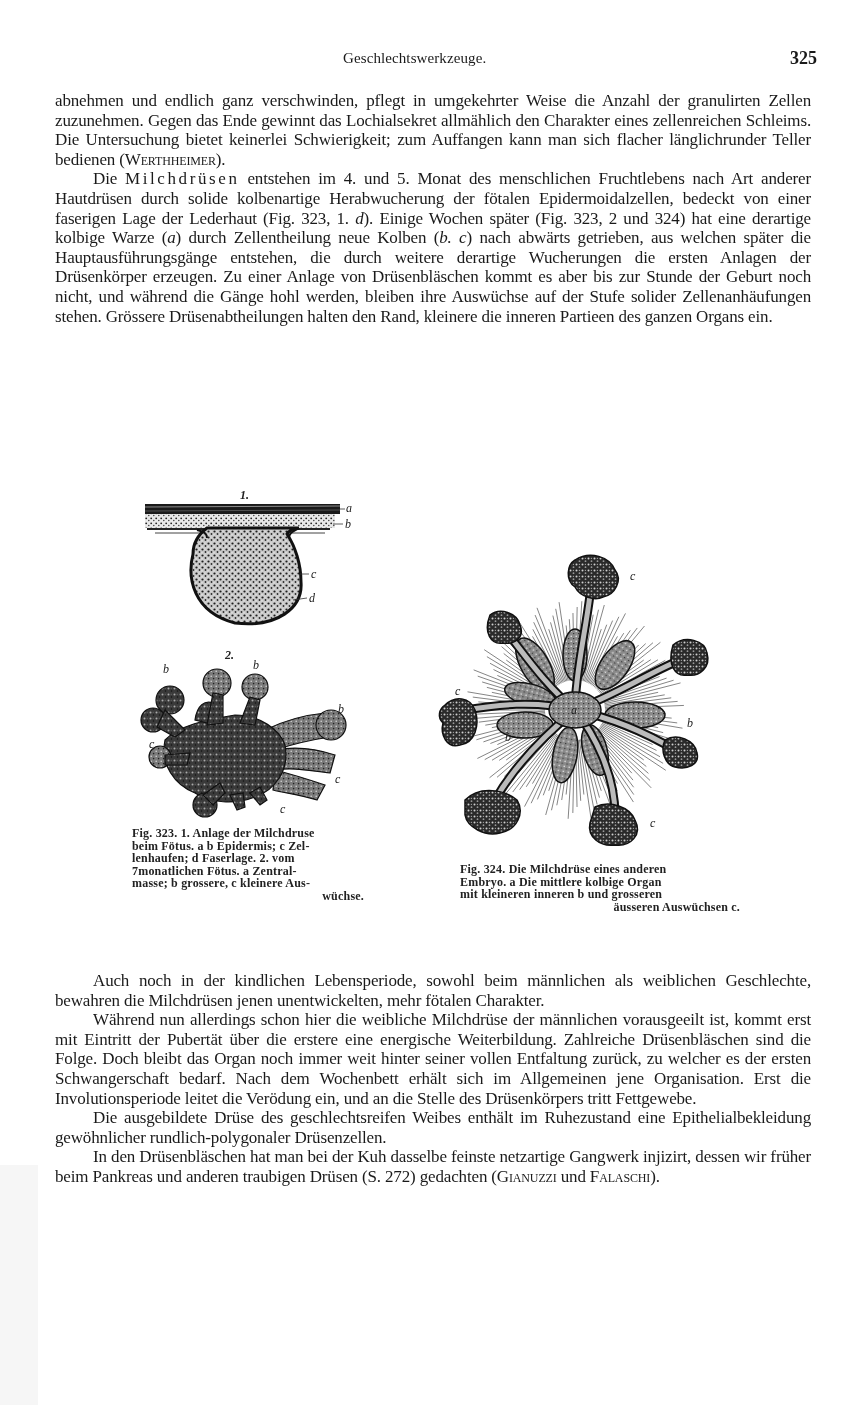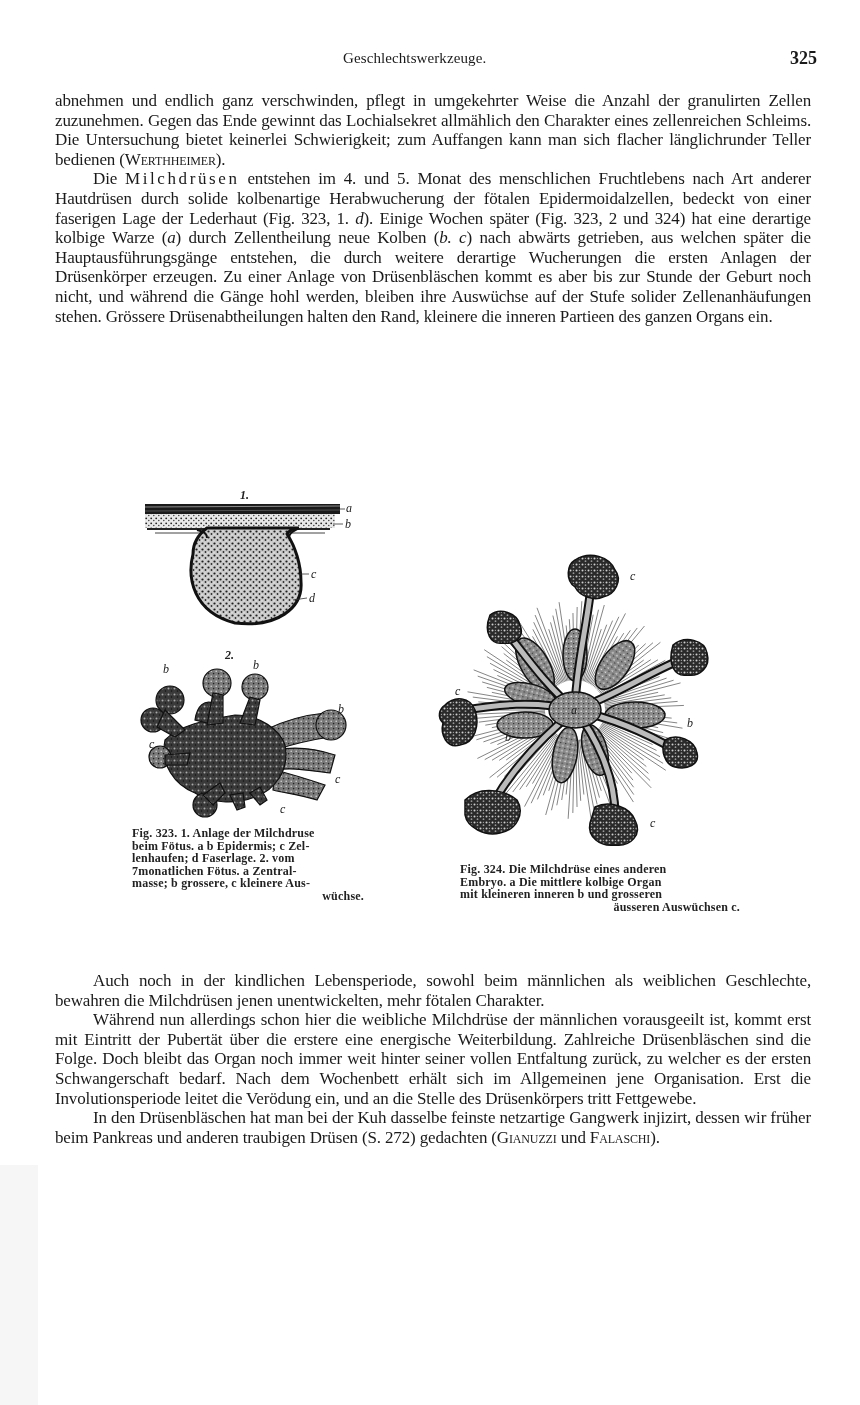--- a/index.html
+++ b/index.html
@@ -375,14 +375,15 @@
 <div class="caption" style="left:416px; top:863px; width:280px;margin-left:44px;">
   <span>Fig. 324.  Die Milchdrüse eines anderen</span><br>
   <span>Embryo.  a Die mittlere kolbige Organ</span><br>
   <span>mit kleineren inneren b und grosseren</span>
   <span class="last">äusseren Auswüchsen c.</span>
 </div>
 
 <section class="text-block" id="block-2">
     <p class="indent"><span>Auch noch in der kindlichen Lebensperiode, sowohl beim männlichen als weiblichen Geschlechte, bewahren die Milchdrüsen jenen unentwickelten, mehr fötalen Charakter.</span></p>
     <p class="indent"><span>Während nun allerdings schon hier die weibliche Milchdrüse der männlichen vorausgeeilt ist, kommt erst mit Eintritt der Pubertät über die erstere eine energische Weiterbildung.  Zahlreiche Drüsenbläschen sind die Folge.  Doch bleibt das Organ noch immer weit hinter seiner vollen Entfaltung zurück, zu welcher es der ersten Schwangerschaft bedarf.  Nach dem Wochenbett erhält sich im Allgemeinen jene Organisation.  Erst die Involutionsperiode leitet die Verödung ein, und an die Stelle des Drüsenkörpers tritt Fettgewebe.</span></p>
+    <p class="indent"><span>Die ausgebildete Drüse des geschlechtsreifen Weibes enthält im Ruhezustand eine Epithelialbekleidung gewöhnlicher rundlich-polygonaler Drüsenzellen.</span></p>
     <p class="indent"><span>In den Drüsenbläschen hat man bei der Kuh dasselbe feinste netzartige Gangwerk injizirt, dessen wir früher beim Pankreas und anderen traubigen Drüsen (S. 272) gedachten (</span><span class="sc">Gianuzzi</span><span> und </span><span class="sc">Falaschi</span><span>).</span></p>
   </section>
 
 </body></html>

